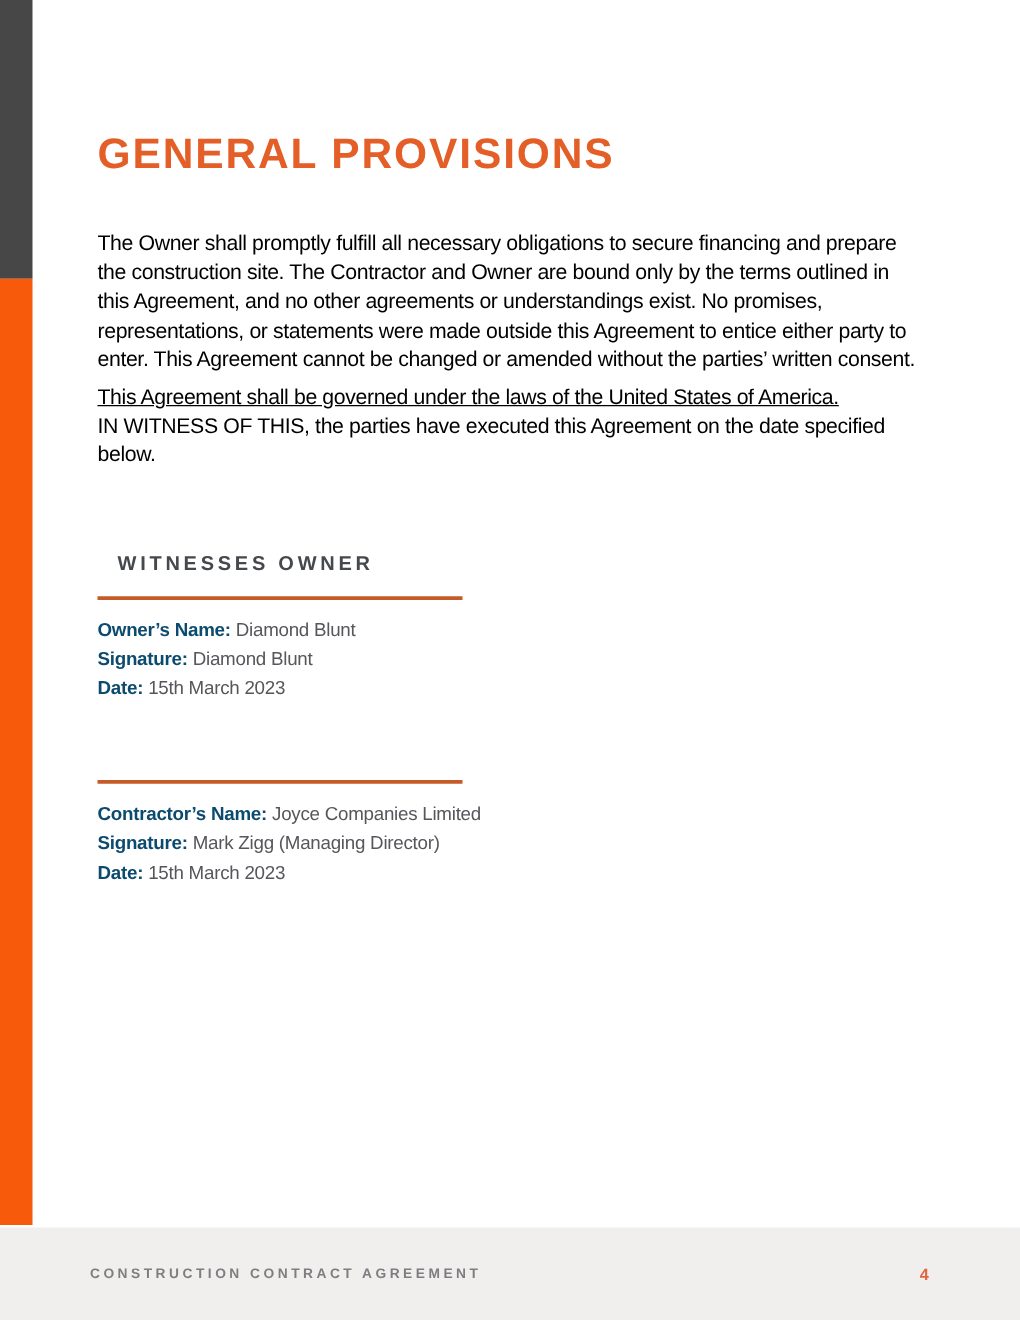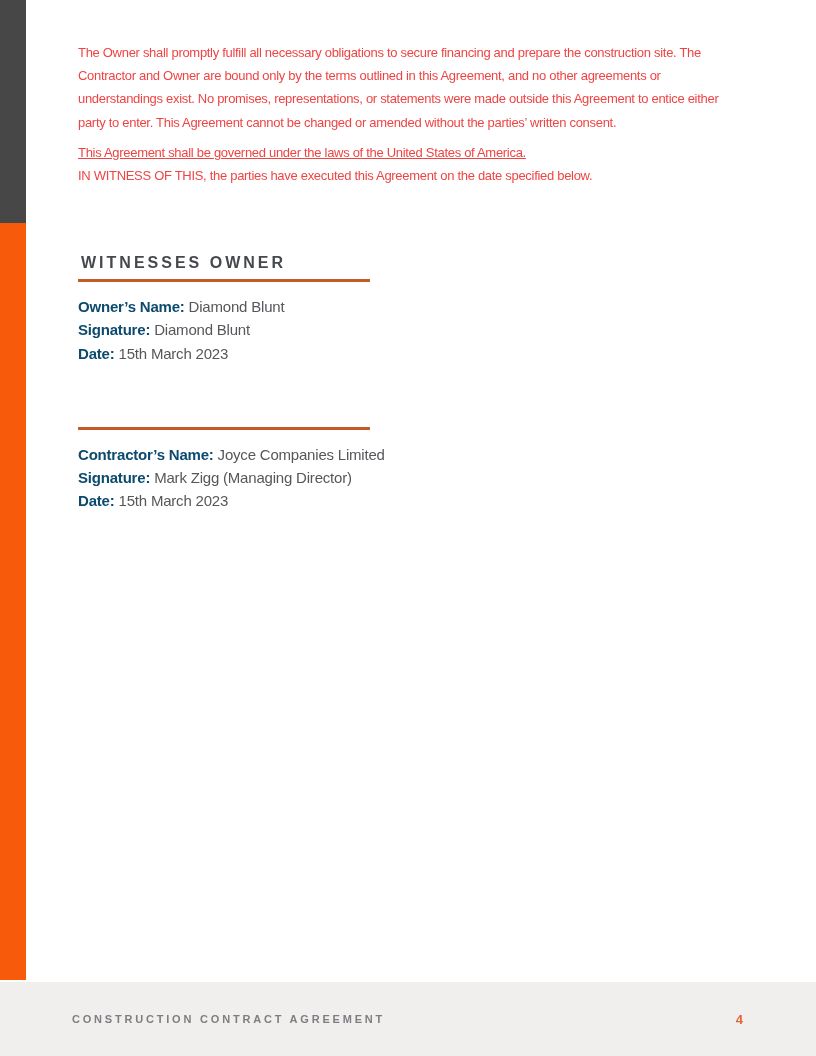--- a/index.html
+++ b/index.html
@@ -33,30 +33,30 @@
   .title {
     margin: 104px 0 0 0;
     font-size: 34px;
     font-weight: bold;
     letter-spacing: 1.5px;
     line-height: 38px;
     color: #E45E27;
   }
   .par {
     margin: 0;
-    font-size: 13px;
+    font-size: 17px;
     line-height: 23.2px;
     letter-spacing: -0.3px;
-    color: #ef4444;
+    color: #000000;
   }
   .p1 { margin-top: 41px; }
   .p2 { margin-top: 7px; text-decoration: underline; }
   .p3 { }
   .witness h2 {
-    margin: 3px;
+    margin: 16px;
     font-size: 16px;
     font-weight: bold;
     letter-spacing: 3px;
     line-height: 19px;
     color: #45484D;
   }
   .sec1 { margin-top: 66px; }
   .sec2 { margin-top: 62px; }
   .rule {
     width: 292px;
@@ -102,20 +102,21 @@
 </head>
 <body>
 
 <div class="page">
 
   <div class="bar-dark"></div>
   <div class="bar-orange"></div>
 
   <main class="content">
 
+    <h1 class="title">GENERAL PROVISIONS</h1>
 
     <p class="par p1">The Owner shall promptly fulfill all necessary obligations to secure financing and prepare the construction site. The Contractor and Owner are bound only by the terms outlined in this Agreement, and no other agreements or understandings exist. No promises, representations, or statements were made outside this Agreement to entice either party to enter. This Agreement cannot be changed or amended without the parties’ written consent.</p>
     <p class="par p2">This Agreement shall be governed under the laws of the United States of America.</p>
     <p class="par p3">IN WITNESS OF THIS, the parties have executed this Agreement on the date specified below.</p>
 
     <section class="witness sec1">
       <h2>WITNESSES OWNER</h2>
       <div class="rule"></div>
       <div class="fields">
         <div class="field">

